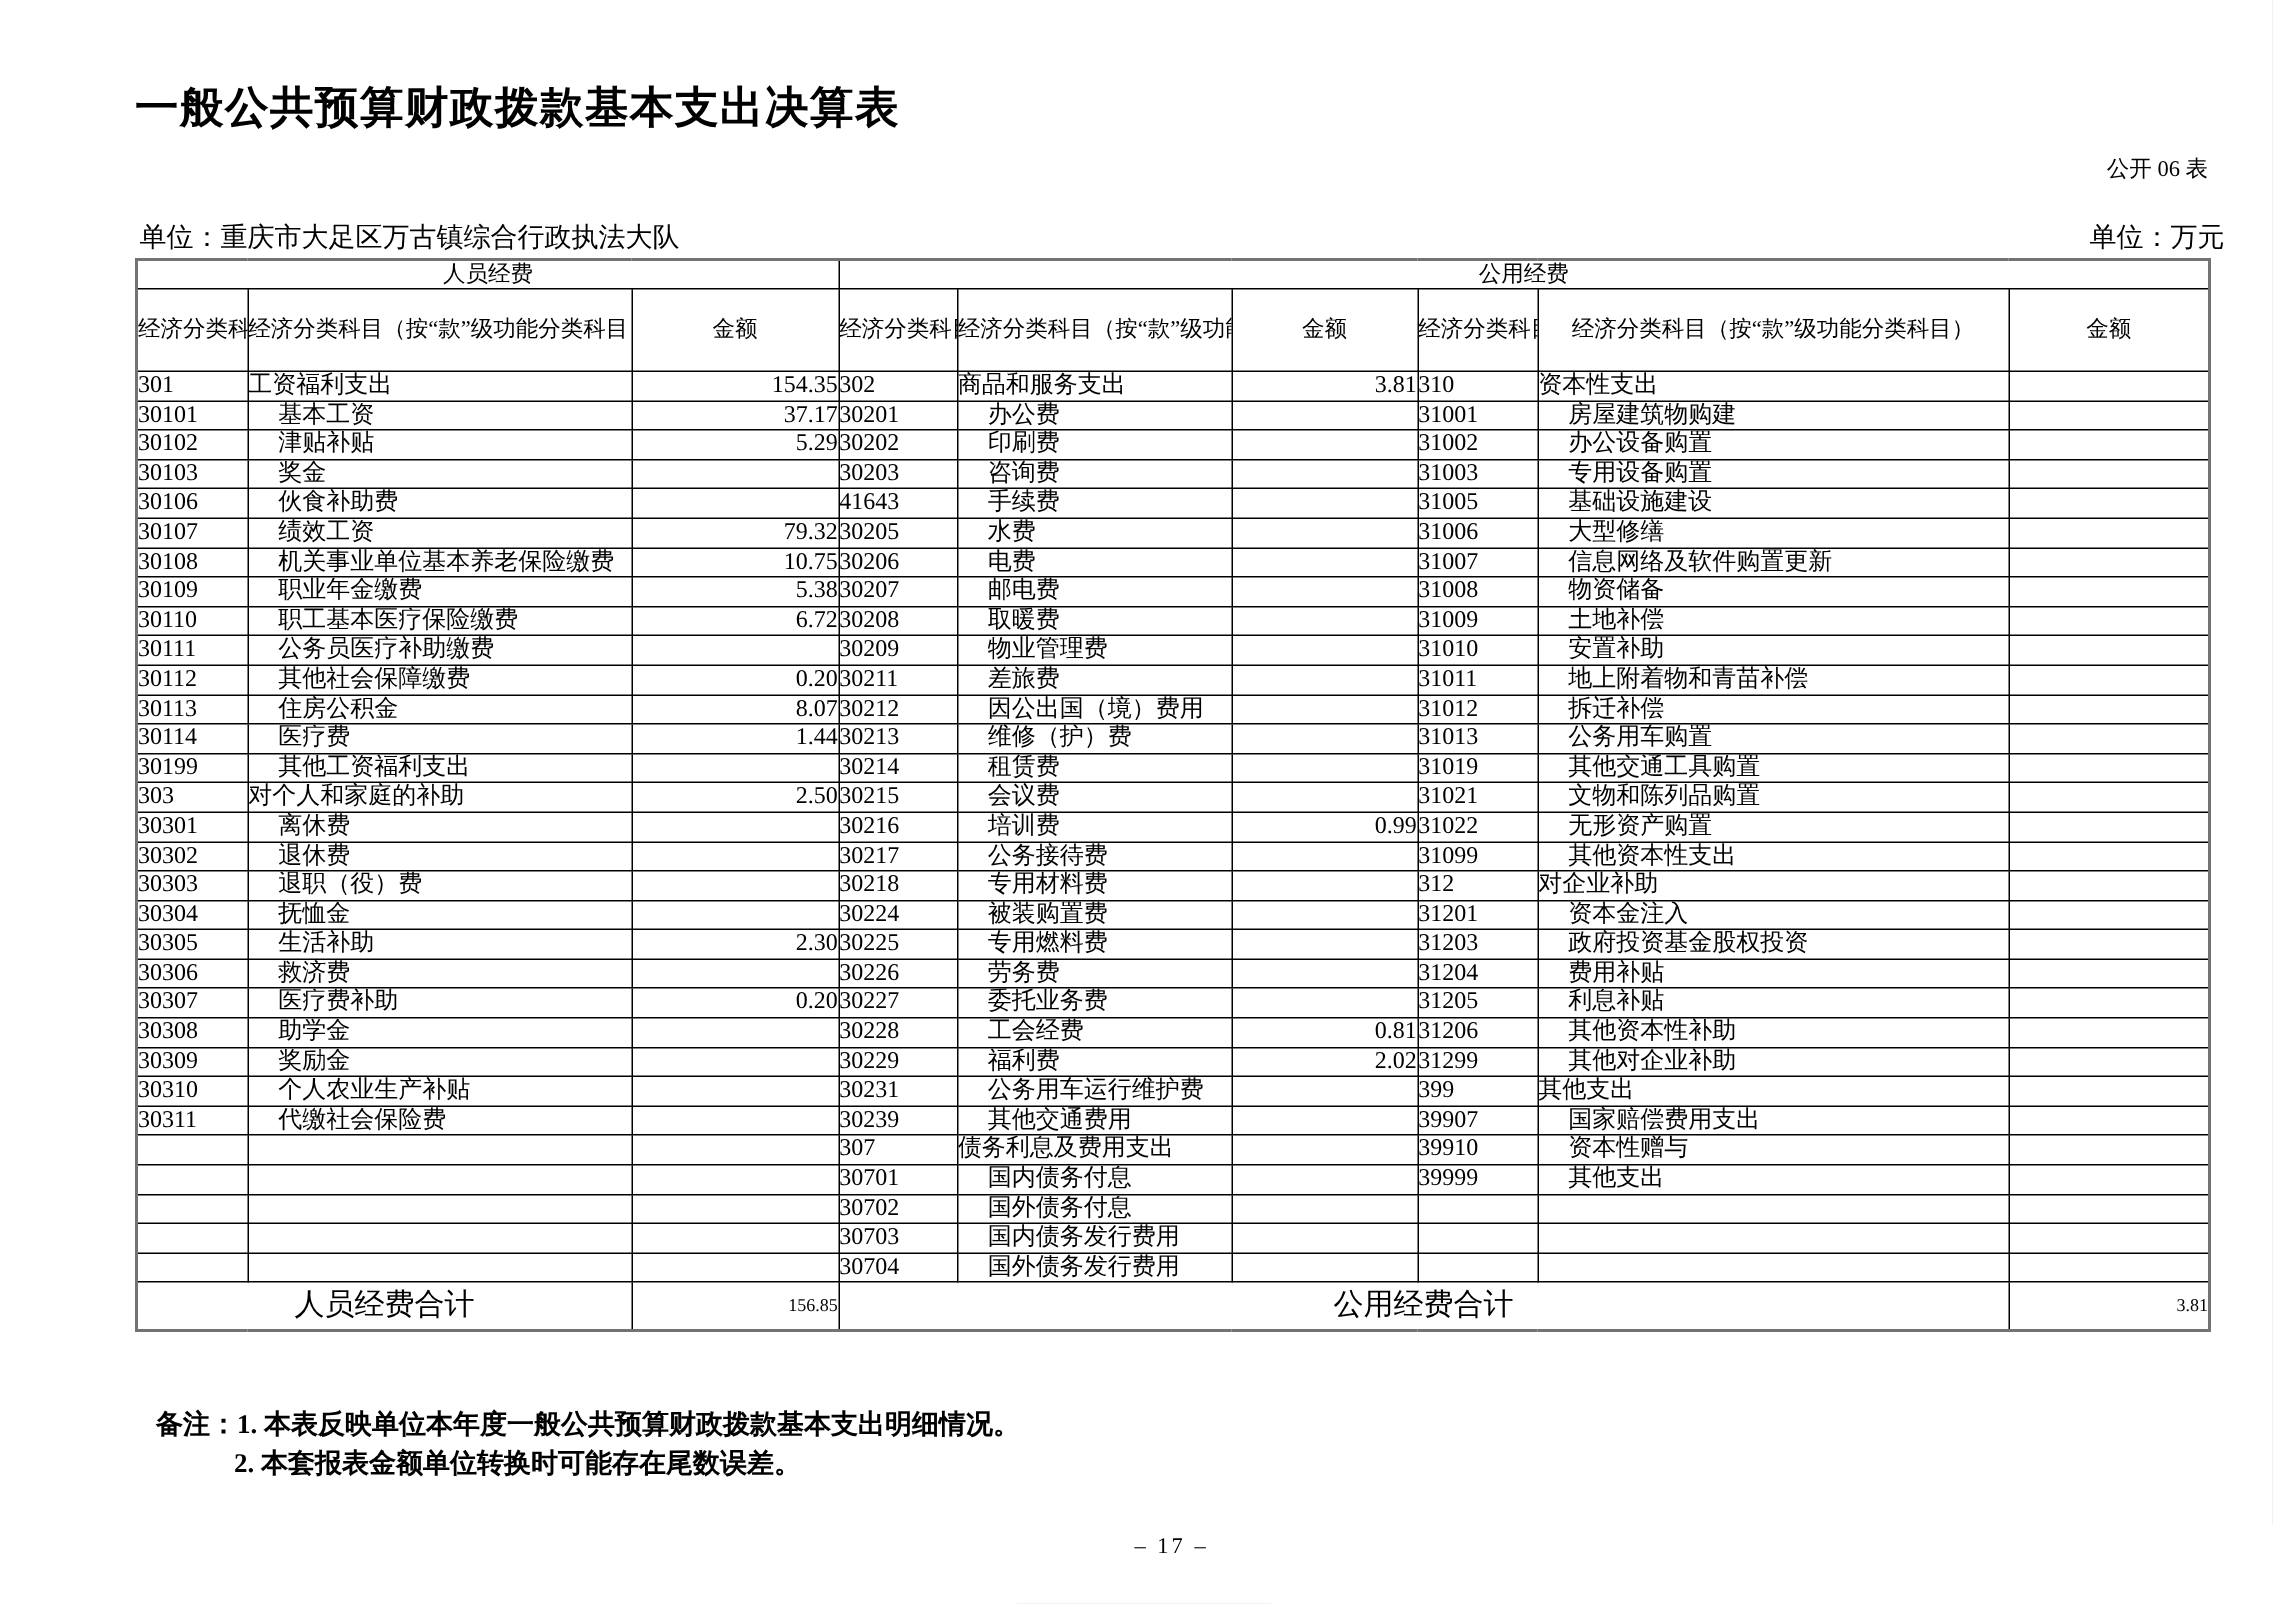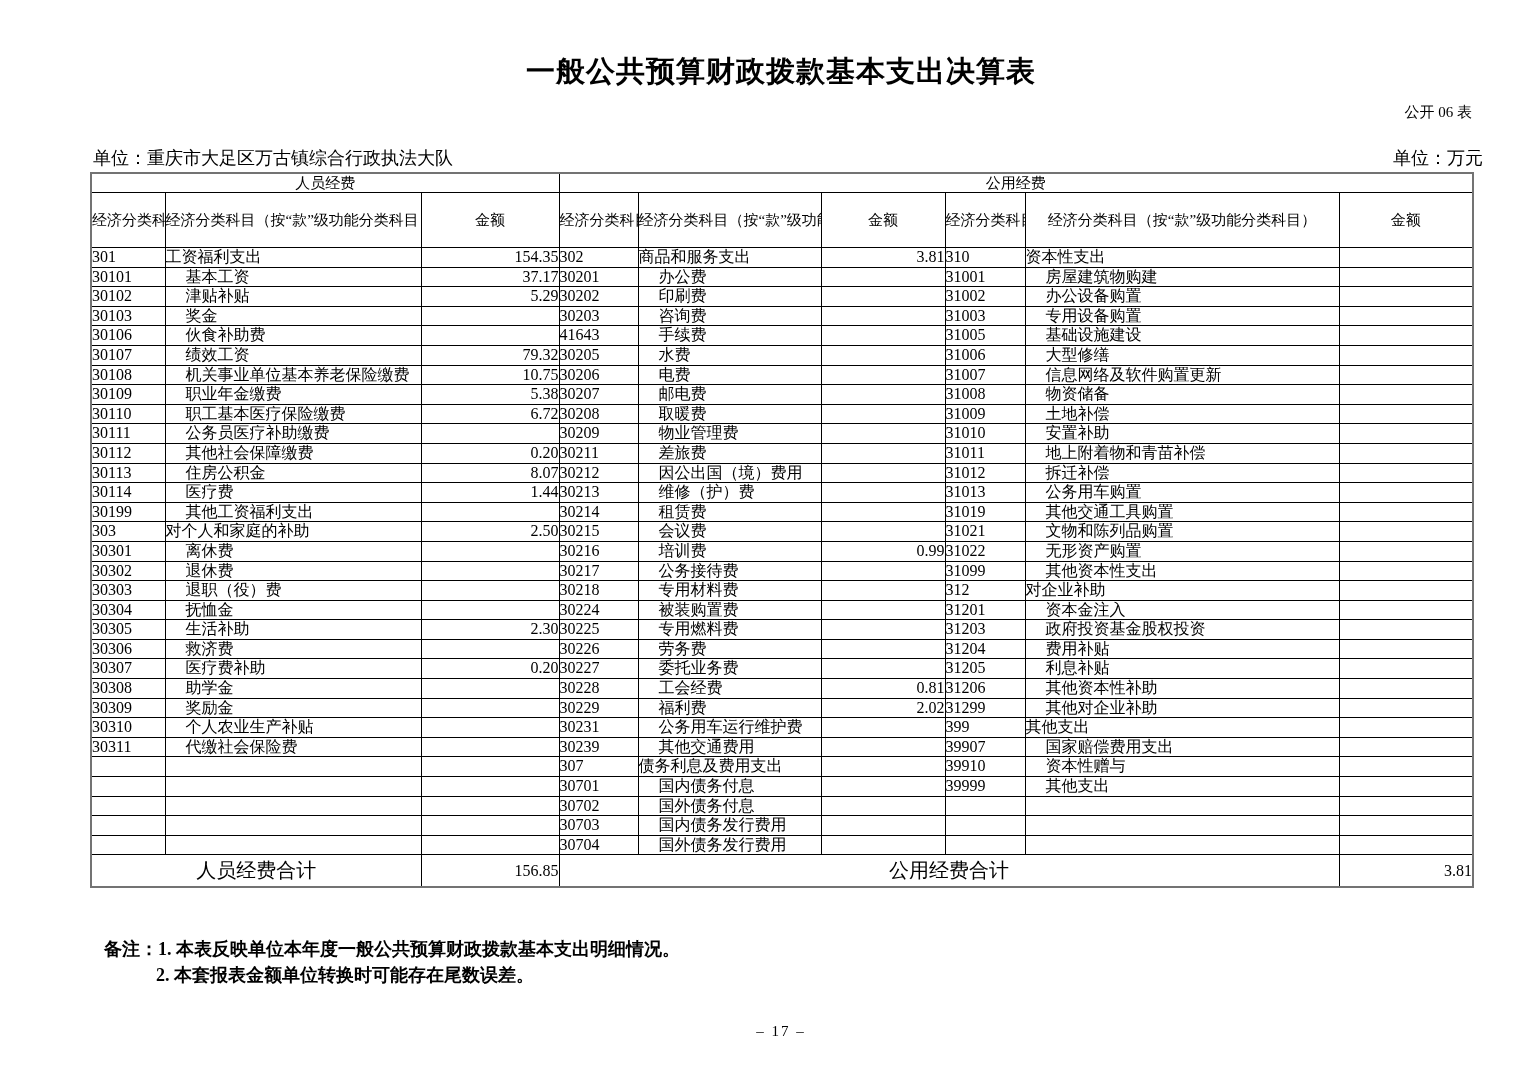--- a/index.html
+++ b/index.html
@@ -7,21 +7,21 @@
   .page {
     position:relative;
     width:1515px; height:1069px;
     background:#ffffff;
     font-family:"Liberation Serif","DejaVu Serif",serif;
     color:#000;
     overflow:hidden;
   }
   .title {
     position:absolute; left:90px; top:52px; width:1382px;
-    text-align:center; font-size:29px; font-weight:bold;
+    text-align:left; font-size:29px; font-weight:bold;
     letter-spacing:1px;
   }
   .doc-label {
     position:absolute; top:103px; right:43px;
     font-size:15px;
     font-family:Liberation Serif, serif;
   }
   .unit-left {
     position:absolute; left:93px; top:146px;
     font-size:18px;
@@ -50,21 +50,21 @@
     height:55px; font-size:15px; font-weight:bold;
     text-align:center; white-space:normal; line-height:1.35;
     padding:0 2px;
   }
   tbody td { height:18.6px; font-size:16px; line-height:18.6px; }
   td.c-code { padding-left:3px; }
   td.c-name { padding-left:4px; }
   td.c-name.indent { padding-left:20px; }
   td.c-amt  { text-align:right; padding-right:2px; }
   td.cat    { font-weight:bold; }
-  tfoot td  { height:31px; font-size:16px; line-height:31px; }
+  tfoot td  { height:31px; font-size:12px; line-height:31px; }
   td.total-label { font-weight:bold; text-align:center; font-size:20px; }
   .notes {
     position:absolute; left:104px; top:936px;
     font-size:18px; line-height:26px;font-weight:bold;
   }
   .notes .note2 { padding-left:52px; }
   .page-number {
     position:absolute; left:90px; top:1023px; width:1382px;
     text-align:center; font-size:15px; letter-spacing:2px;
   }

